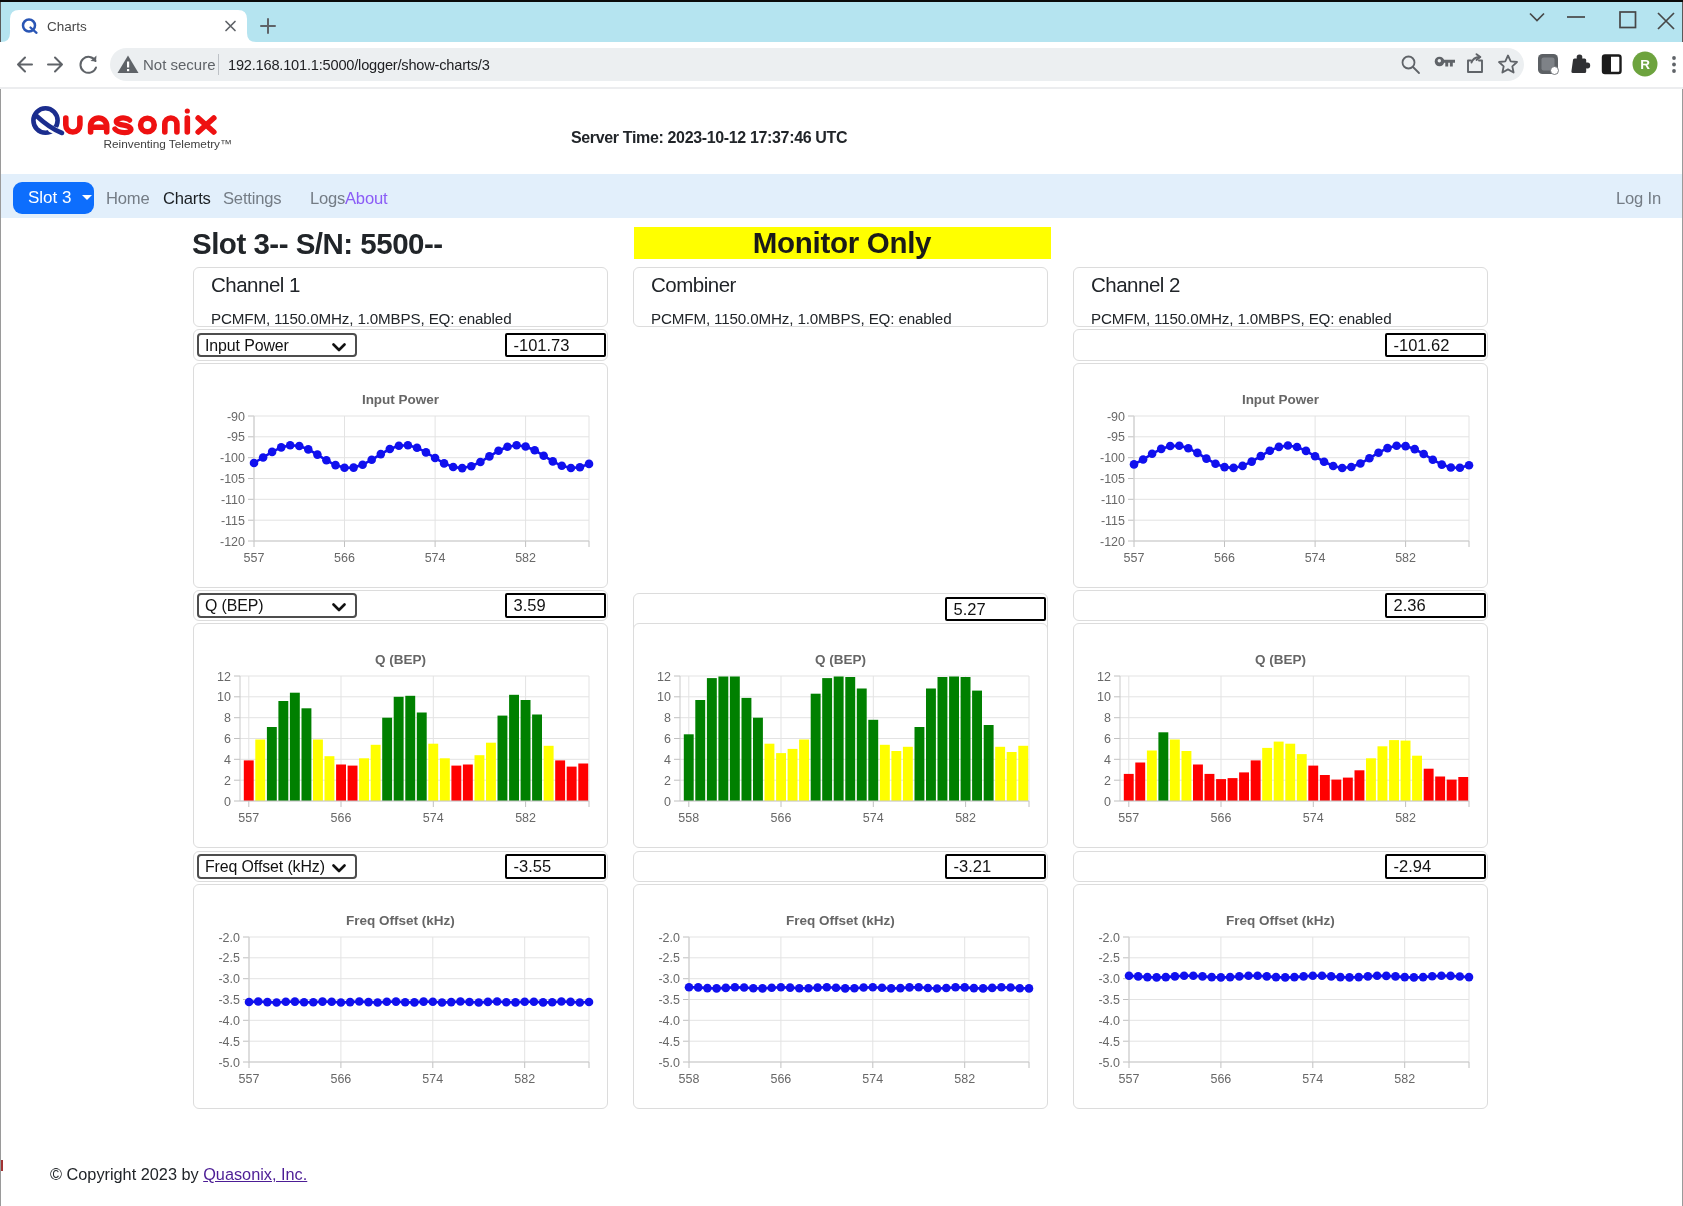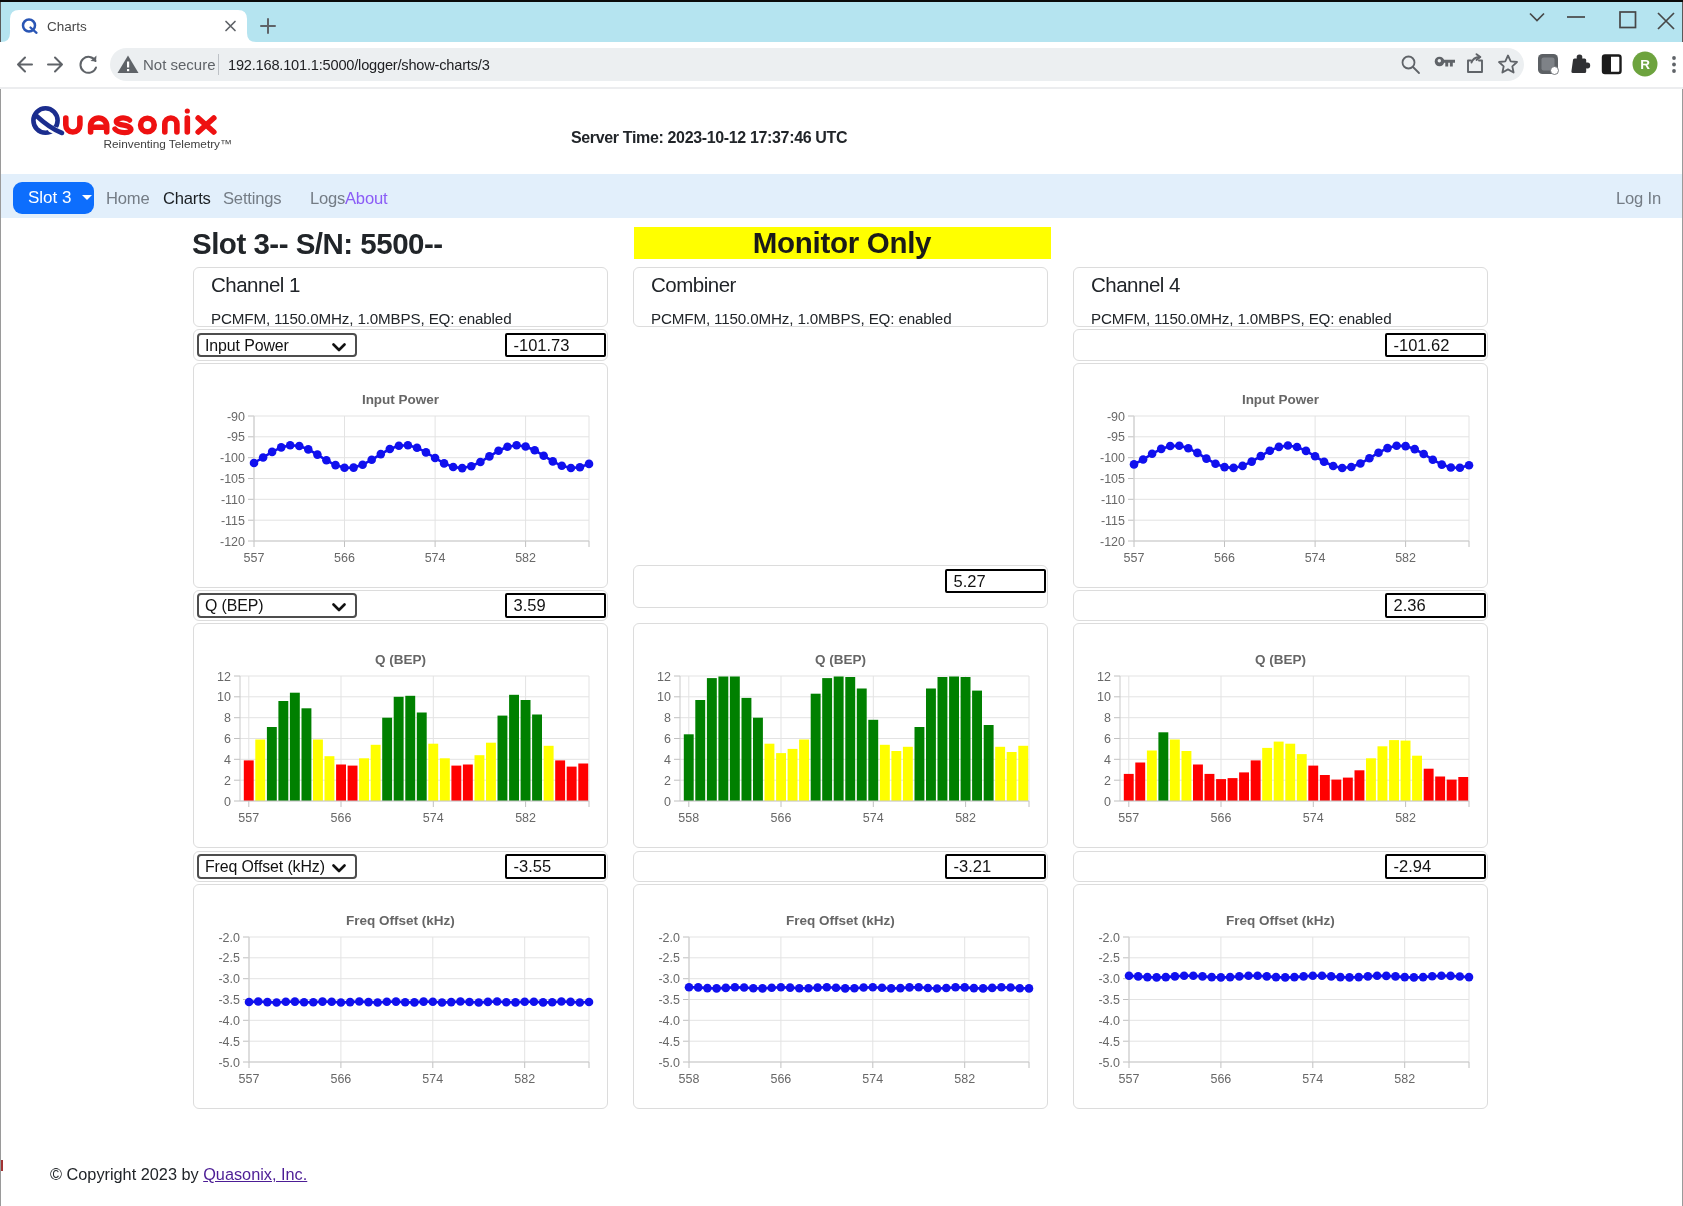--- a/index.html
+++ b/index.html
@@ -126,21 +126,21 @@
 <div style="position:absolute;left:633.5px;top:227px;width:417px;height:32px;background:#ffff00;text-align:center;font-size:29.5px;font-weight:bold;color:#1a1a1a;line-height:32px;letter-spacing:-0.3px">Monitor Only</div>
 <div class="card" style="left:193px;top:267px;width:415px;height:60px">
     <div class="chead">Channel 1</div>
     <div class="csub">PCMFM, 1150.0MHz, 1.0MBPS, EQ: enabled</div>
   </div>
 <div class="card" style="left:633px;top:267px;width:415px;height:60px">
     <div class="chead">Combiner</div>
     <div class="csub">PCMFM, 1150.0MHz, 1.0MBPS, EQ: enabled</div>
   </div>
 <div class="card" style="left:1073px;top:267px;width:415px;height:60px">
-    <div class="chead">Channel 4</div>
+    <div class="chead">Channel 2</div>
     <div class="csub">PCMFM, 1150.0MHz, 1.0MBPS, EQ: enabled</div>
   </div>
 <div class="card" style="left:193px;top:329.3px;width:415px;height:31.5px">
     <div class="sel"><span>Input Power</span><svg width="14" height="9" viewBox="0 0 14 9" style="position:absolute;right:9px;top:8px">
         <path d="M1.5 1.5 L7 7 L12.5 1.5" fill="none" stroke="#111" stroke-width="2.6" stroke-linecap="round" stroke-linejoin="round"></path>
       </svg></div>
     <div class="valbox">-101.73</div>
   </div>
 <div class="card" style="left:1073px;top:329.3px;width:415px;height:31.5px">
     <div class="valbox">-101.62</div>
@@ -306,21 +306,21 @@
         <circle cx="385.9" cy="103.7" r="4.3" fill="#1010ee"></circle>
         <circle cx="395.0" cy="101.2" r="4.3" fill="#1010ee"></circle>
       </svg></div>
   </div>
 <div class="card" style="left:193px;top:589.8px;width:415px;height:31.5px">
     <div class="sel"><span>Q (BEP)</span><svg width="14" height="9" viewBox="0 0 14 9" style="position:absolute;right:9px;top:8px">
         <path d="M1.5 1.5 L7 7 L12.5 1.5" fill="none" stroke="#111" stroke-width="2.6" stroke-linecap="round" stroke-linejoin="round"></path>
       </svg></div>
     <div class="valbox">3.59</div>
   </div>
-<div class="card" style="left:633px;top:565px;width:415px;height:43px">
+<div class="card" style="left:633px;top:593px;width:415px;height:43px">
     <div class="valbox">5.27</div>
   </div>
 <div class="card" style="left:1073px;top:589.8px;width:415px;height:31.5px">
     <div class="valbox">2.36</div>
   </div>
 <div class="card" style="left:193px;top:623.4px;width:415px;height:225px">
     <div style="position:absolute;left:0;top:0"><svg width="413" height="223" viewBox="0 0 413 223" font-family="Liberation Sans, sans-serif">
         <line x1="46" y1="52.0" x2="395.0" y2="52.0" stroke="#e3e3e3" stroke-width="1"></line>
         <line x1="40" y1="52.0" x2="46" y2="52.0" stroke="#c0c0c0" stroke-width="1"></line>
         <text x="37" y="56.5" text-anchor="end" font-size="12.5" fill="#686868">12</text>

